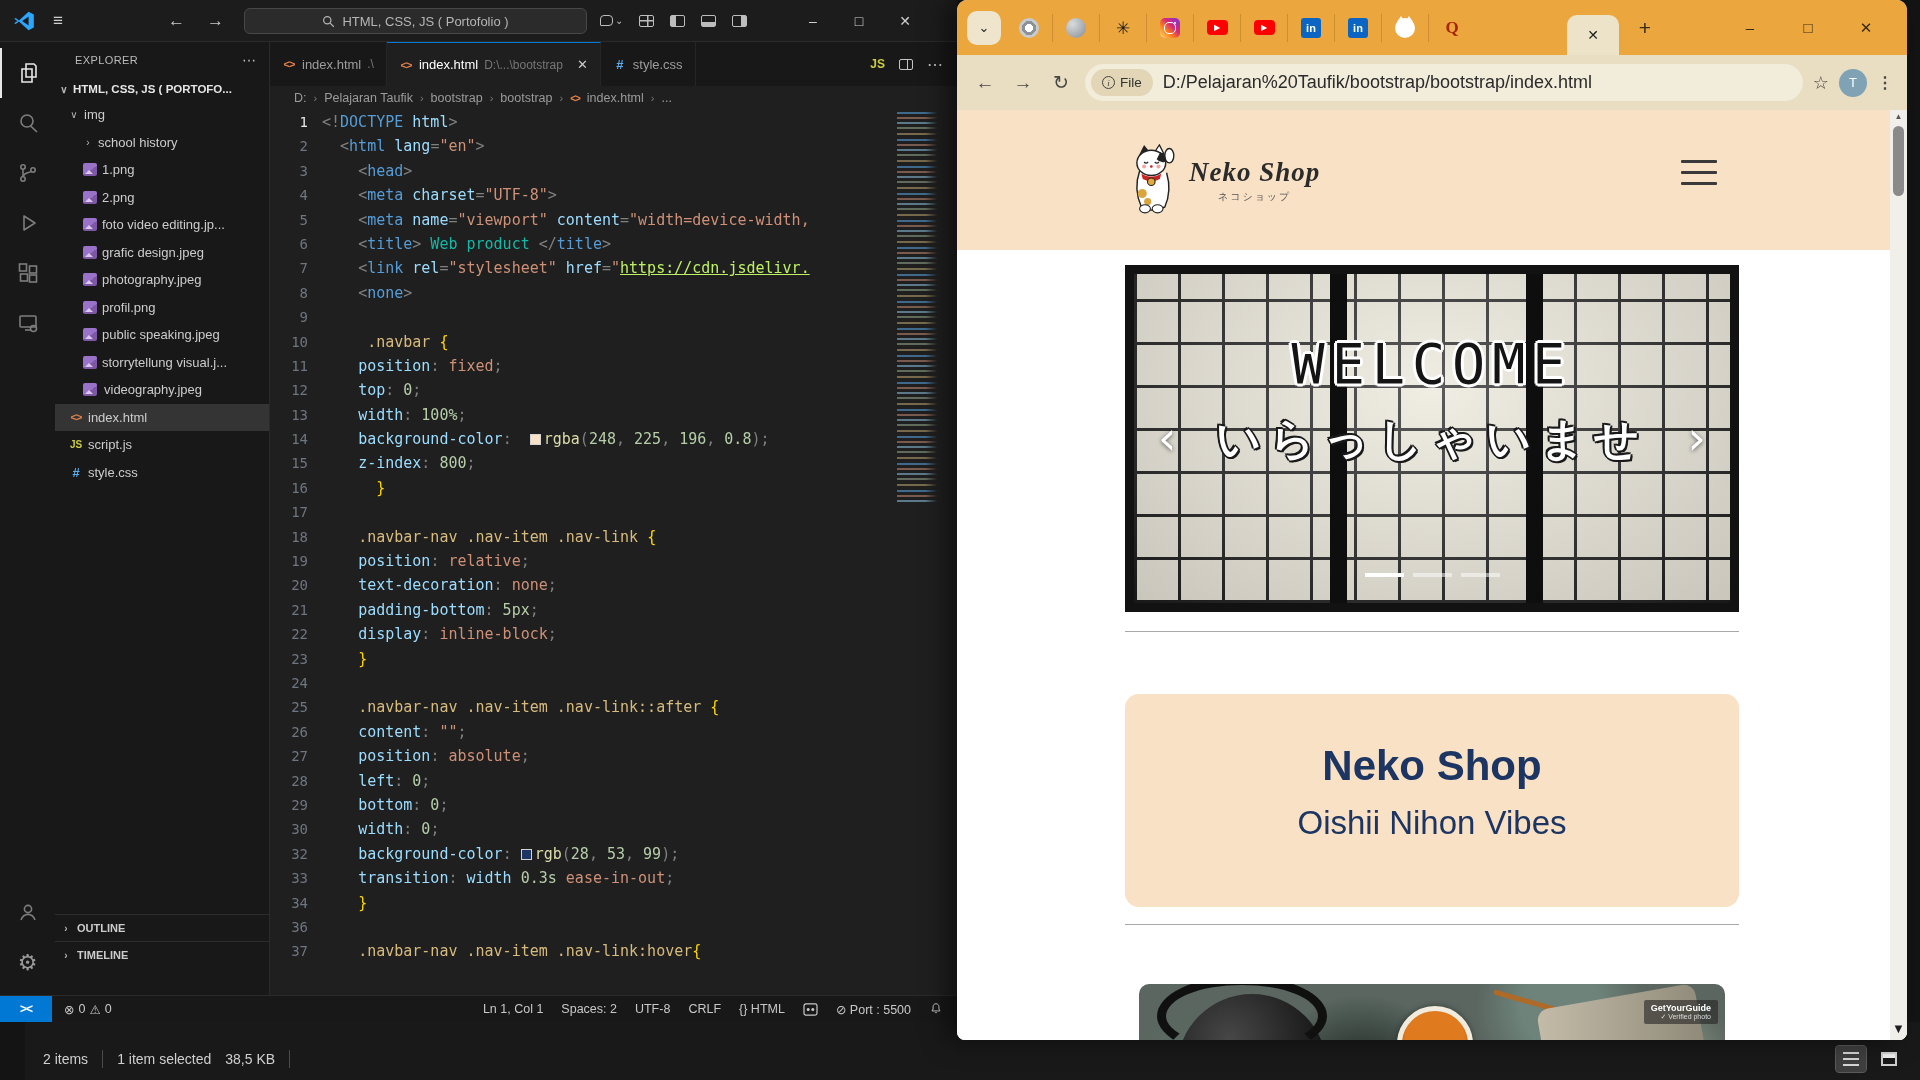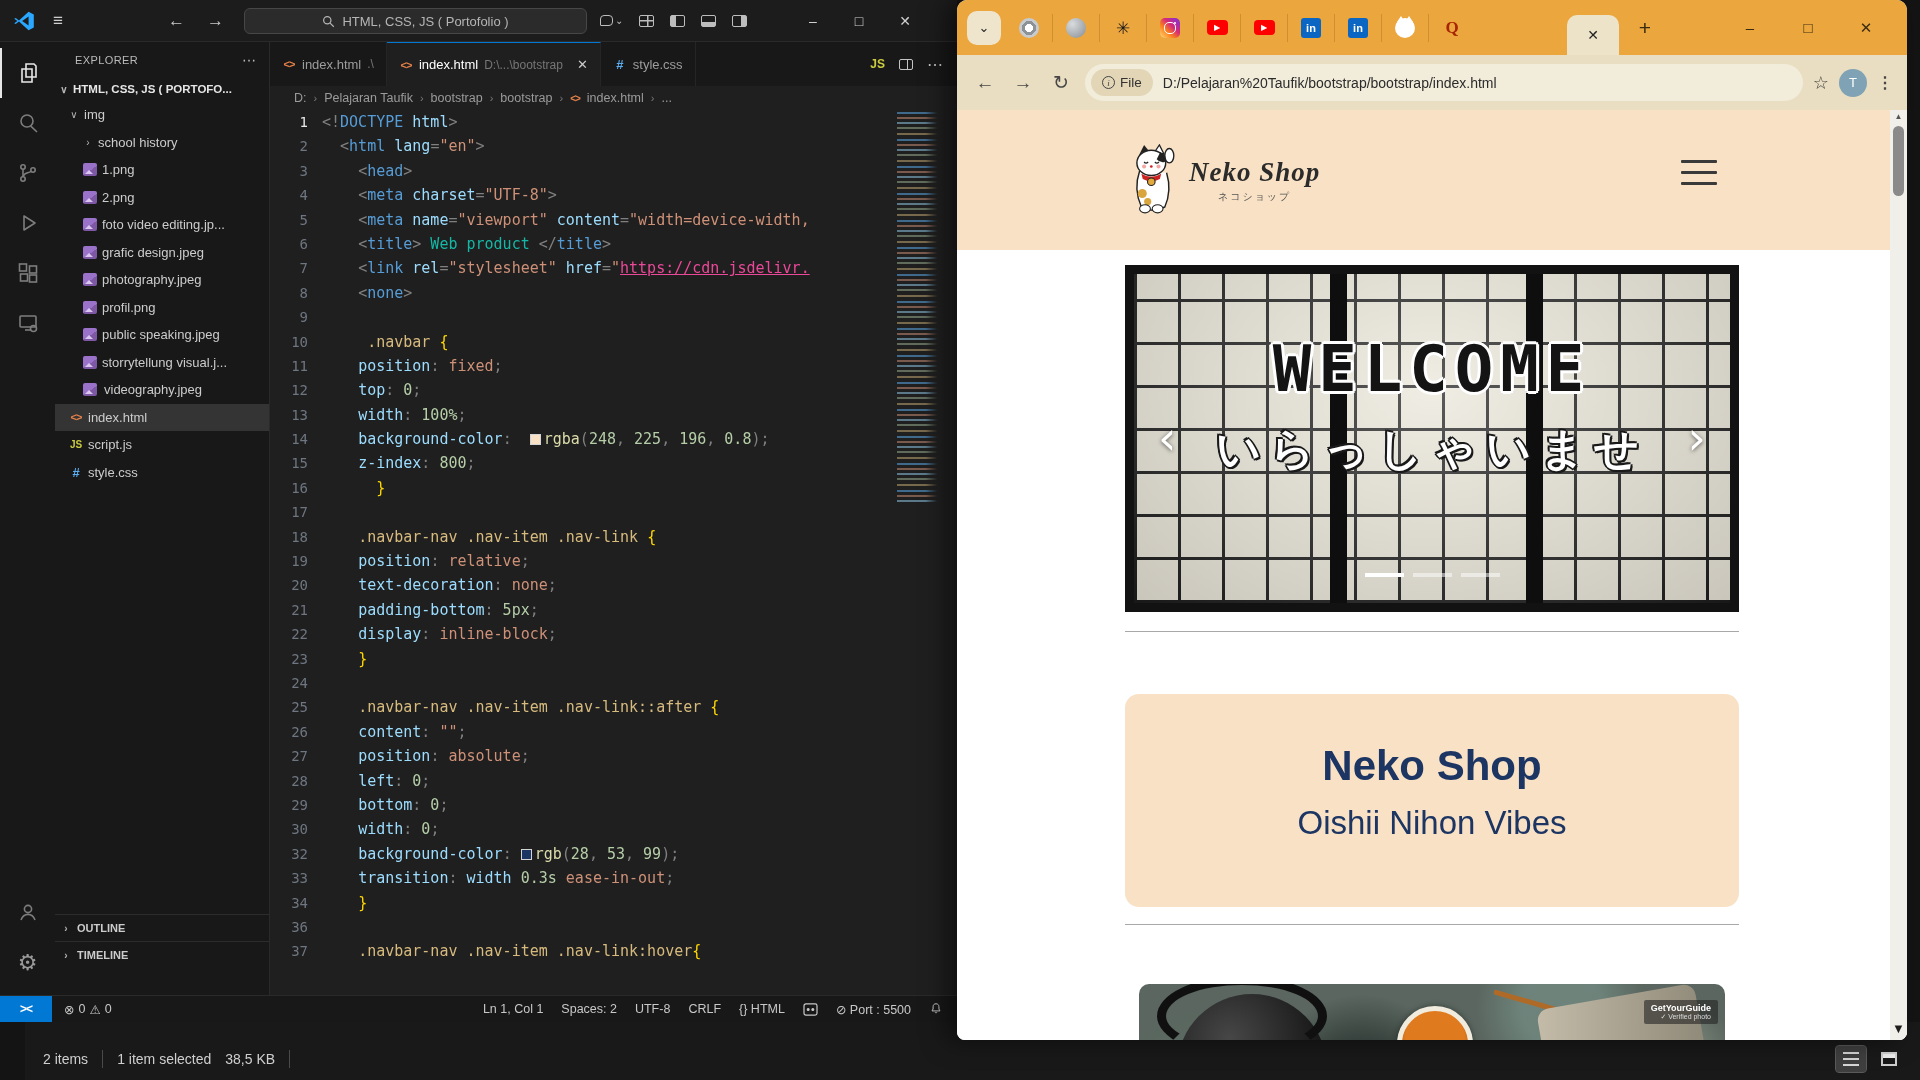--- a/index.html
+++ b/index.html
@@ -94,21 +94,21 @@
 
   .code-wrap { flex:1; position:relative; overflow:hidden;
                font-family:"DejaVu Sans Mono", monospace; font-size:15px; }
   .code-line { display:flex; height:24.4px; line-height:24.4px; white-space:pre; }
   .code-line .ln { width:52px; text-align:right; padding-right:14px; color:#6e7681; flex:0 0 52px;
                    font-size:14px; }
   .code-line.cur .ln { color:#e8e8e8; }
   .tk-p{color:#808080} .tk-g{color:#569cd6} .tk-a{color:#9cdcfe} .tk-s{color:#ce9178}
   .tk-t{color:#14b8a6} .tk-c{color:#d7ba7d} .tk-r{color:#9cdcfe} .tk-v{color:#ce9178}
   .tk-n{color:#b5cea8} .tk-b{color:#ffd700} .tk-f{color:#dcdcaa}
-  .tk-l{color:#ec4899; text-decoration:underline}
+  .tk-l{color:#bef264; text-decoration:underline}
   .swatch { display:inline-block; width:11px; height:11px; margin-right:3px; vertical-align:-1px;
             border:1px solid #d4d4d4; }
   .minimap { position:absolute; right:14px; top:2px; width:46px; height:390px; opacity:.8;
      background:
        linear-gradient(to right, transparent 0 62%, #1f1f1f 88%),
        repeating-linear-gradient(to bottom,
          rgba(86,156,214,.75) 0 2px, transparent 2px 5px,
          rgba(206,145,120,.65) 5px 7px, transparent 7px 10px,
          rgba(156,220,254,.6) 10px 12px, transparent 12px 15px,
          rgba(181,206,168,.55) 15px 17px, transparent 17px 21px,
@@ -161,21 +161,21 @@
 
   .toolbar { height:55px; background:#E9DEC1; display:flex; align-items:center; padding:0 14px; gap:10px; }
   .tb-ic { color:#474747; font-size:19px; width:28px; text-align:center; }
   .urlpill { flex:1; height:37px; background:#F2ECDB; border-radius:19px; display:flex; align-items:center;
              padding:0 14px 0 6px; gap:10px; min-width:0; }
   .filechip { height:27px; background:#E2D6B6; border-radius:14px; display:flex; align-items:center;
               gap:5px; padding:0 11px; color:#333; font-size:13.5px; }
   .circle-i { width:13px; height:13px; border:1.3px solid #444; border-radius:50%; font-size:9px;
               display:flex; align-items:center; justify-content:center; color:#444;
               font-family:"Liberation Serif", serif; font-style:italic; }
-  .urltext { color:#2b2b2b; font-size:14px; white-space:nowrap; overflow:hidden; }
+  .urltext { color:#2b2b2b; font-size:18px; white-space:nowrap; overflow:hidden; }
   .star { color:#474747; font-size:18px; }
   .avatar { width:28px; height:28px; border-radius:50%; background:#7FA2B5; color:#fff; font-size:13px;
             display:flex; align-items:center; justify-content:center; }
   .kebab { color:#474747; font-size:16px; font-weight:bold; }
 
   .content { position:relative; height:930px; background:#fff; overflow:hidden; }
   .page-header { height:140px; background:#F8E1C4; display:flex; align-items:center; position:relative; }
   .brand { display:flex; align-items:center; gap:8px; margin-left:170px; }
   .brand-txt { display:flex; flex-direction:column; align-items:center; }
   .brand-name { font-family:"Liberation Serif", serif; font-style:italic; font-weight:bold; font-size:27px;
@@ -187,21 +187,21 @@
 
   .carousel { width:614px; height:347px; margin:15px auto 0; position:relative; border:9px solid #121212;
               background:#EAE6D9; overflow:hidden; }
   .shoji { position:absolute; inset:0;
       background-image:
         radial-gradient(ellipse at 50% 35%, rgba(255,255,255,.28), rgba(0,0,0,.14)),
         repeating-linear-gradient(90deg, #1c1c1c 0 3px, transparent 3px 44px),
         repeating-linear-gradient(0deg, #1c1c1c 0 3px, transparent 3px 43px); }
   .shoji-bar { position:absolute; top:0; bottom:0; width:17px; background:#0e0e0e; }
   .hero { position:absolute; left:0; right:0; top:58px; text-align:center; }
-  .hero-title { font-family:"DejaVu Sans Mono", monospace; font-weight:bold; font-size:64px;
+  .hero-title { font-family:"DejaVu Sans Mono", monospace; font-weight:normal; font-size:55px;
       letter-spacing:7px; color:#141414;
       text-shadow:-3px 0 #fff,3px 0 #fff,0 -3px #fff,0 3px #fff,-2px -2px #fff,2px 2px #fff,-2px 2px #fff,2px -2px #fff; }
   .hero-sub { margin-top:14px; font-family:"DejaVu Sans", sans-serif; font-weight:bold; font-size:44px;
       letter-spacing:9px; color:#fff;
       text-shadow:-2px 0 #1a1a1a,2px 0 #1a1a1a,0 -2px #1a1a1a,0 2px #1a1a1a,2px 2px #1a1a1a,-2px -2px #1a1a1a; }
   .car-ctl { position:absolute; top:43%; color:#fff; font-size:46px; line-height:1;
              text-shadow:0 1px 4px rgba(0,0,0,.6); font-family:"DejaVu Sans", sans-serif; }
   .car-ctl.prev { left:24px; } .car-ctl.next { right:24px; }
   .dots-row { position:absolute; left:0; right:0; bottom:26px; display:flex; justify-content:center; gap:9px; }
   .dash { width:39px; height:4px; background:rgba(255,255,255,.5); }

